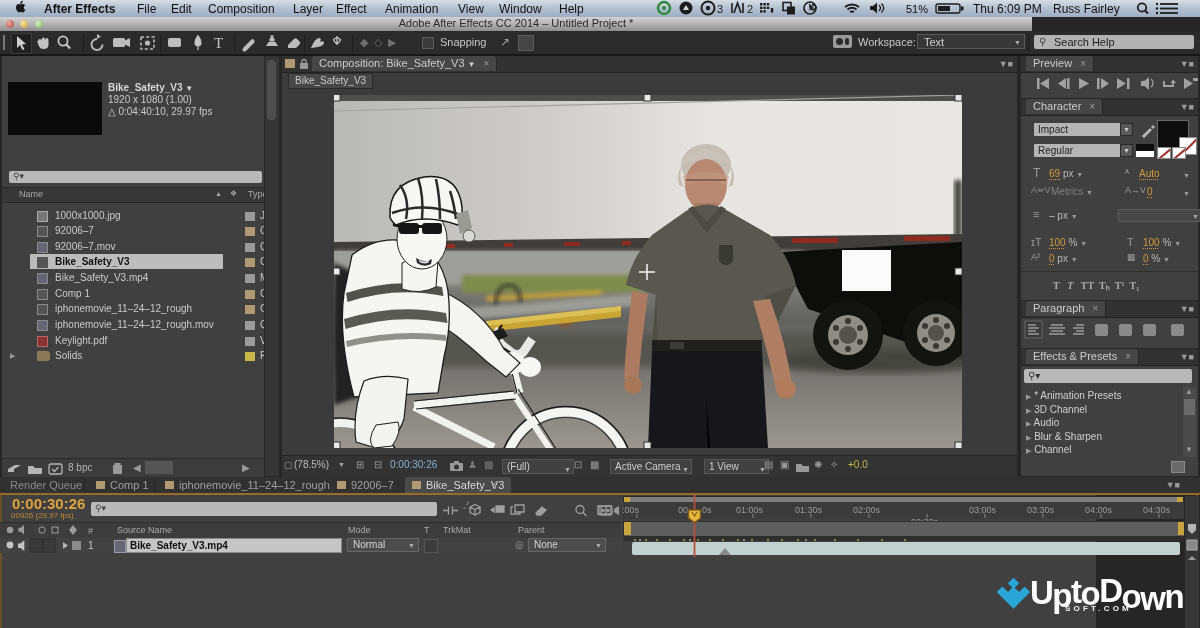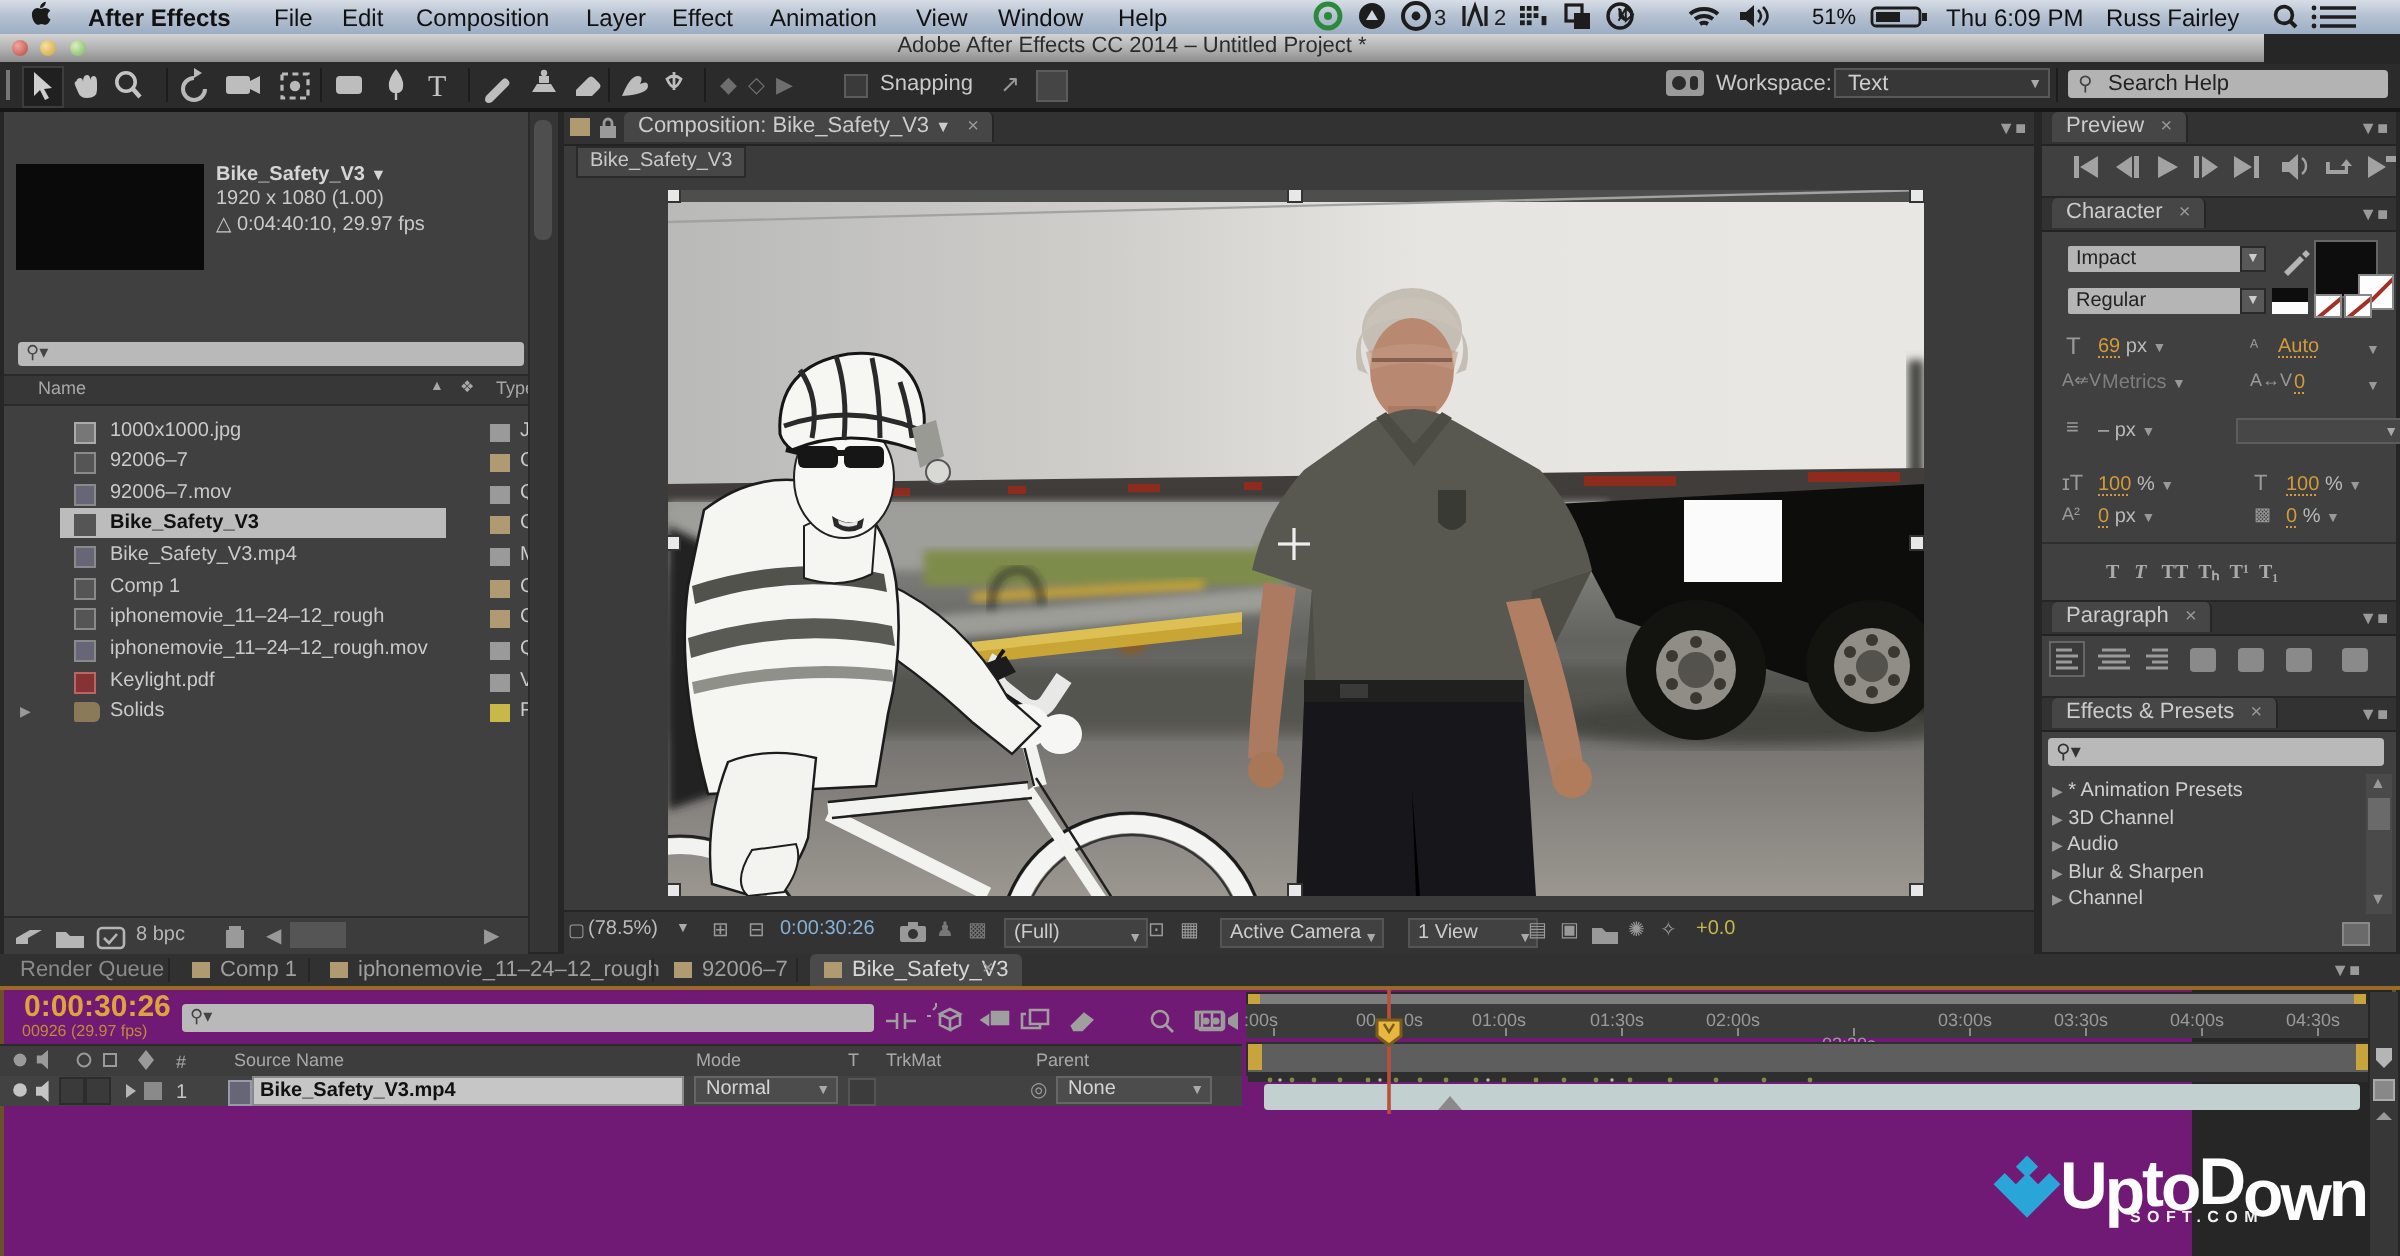--- a/index.html
+++ b/index.html
@@ -5,21 +5,21 @@
   html,body{margin:0;padding:0;background:#000;}
   #app{position:relative;width:1200px;height:628px;overflow:hidden;
        font-family:"Liberation Sans",sans-serif;background:#262626;}
   .abs{position:absolute;}
   
   #menubar{left:0;top:0;width:1200px;height:17px;
     background:linear-gradient(#d7dde6 0%,#b6c2d2 45%,#9cadc3 100%);
     color:#111;font-size:12px;}
   #menubar .mi{position:absolute;top:2px;white-space:nowrap;}
   
-  #titlebar{left:0;top:17px;width:1132px;height:14px;
+  #titlebar{left:0;top:17px;width:1032px;height:14px;
     background:linear-gradient(#d3d3d3 0%,#b3b3b3 50%,#8e8e8e 100%);
     border-bottom:1px solid #2a2a2a;}
   #titlebar .t{position:absolute;left:0;right:0;top:0px;text-align:center;
     font-size:11px;color:#2b2b2b;}
   .tl{position:absolute;top:3px;width:8px;height:8px;border-radius:50%;}
   
   #toolbar{left:0;top:32px;width:1200px;height:22px;background:#2b2b2b;
     border-bottom:2px solid #161616;color:#b9b9b9;}
   .ticon{position:absolute;top:2px;font-size:13px;color:#b9b9b9;}
   .tsep{position:absolute;top:2px;width:1px;height:17px;background:#1c1c1c;}
@@ -55,21 +55,21 @@
   
   .rpanel{position:absolute;left:1021px;width:177px;background:#404040;}
   .combo{position:absolute;height:13px;background:#b5b5b5;border-radius:1px;color:#222;
      font-size:10px;line-height:13px;padding-left:4px;}
   .combobtn{position:absolute;width:13px;height:13px;background:#585858;border:1px solid #2a2a2a;
      color:#ccc;font-size:7px;text-align:center;line-height:12px;box-sizing:border-box;}
   .crow{position:absolute;color:#b9b9b9;font-size:10px;white-space:nowrap;}
   .orange{color:#d29a3a;text-decoration:underline;text-decoration-style:dotted;text-underline-offset:2px;}
   .arr{color:#999;font-size:7px;}
   
-  #timeline{left:0;top:477px;width:1096px;height:151px;background:#701a75;}
+  #timeline{left:0;top:477px;width:1096px;height:151px;background:#404040;}
   #tltabs{position:absolute;left:0;top:0;width:1200px;height:16px;background:#313131;border-bottom:1px solid #272727;}
   .tlchip{position:absolute;top:4px;width:9px;height:8px;background:#b09a72;}
   #tc{position:absolute;left:12px;top:18px;color:#e0a33c;font-size:15px;font-weight:bold;letter-spacing:0px;}
   #tc2{position:absolute;left:11px;top:34px;color:#c08a34;font-size:8px;}
   #tlsearch{position:absolute;left:91px;top:25px;width:346px;height:14px;background:#b9b9b9;border-radius:2px;}
   #tlhead{position:absolute;left:0;top:45px;width:621px;height:15px;background:#3d3d3d;
      border-top:1px solid #2b2b2b;border-bottom:1px solid #2b2b2b;color:#a9a9a9;font-size:9px;}
   #tlrow{position:absolute;left:0;top:61px;width:621px;height:15px;background:#424242;color:#ccc;font-size:10px;}
   #ruler{position:absolute;left:623px;top:25px;width:561px;height:17px;background:#3b3b3b;color:#9a9a9a;font-size:9px;}
   #workarea{position:absolute;left:623px;top:44px;width:561px;height:15px;background:#5e5e5e;border:1px solid #2e2e2e;}

